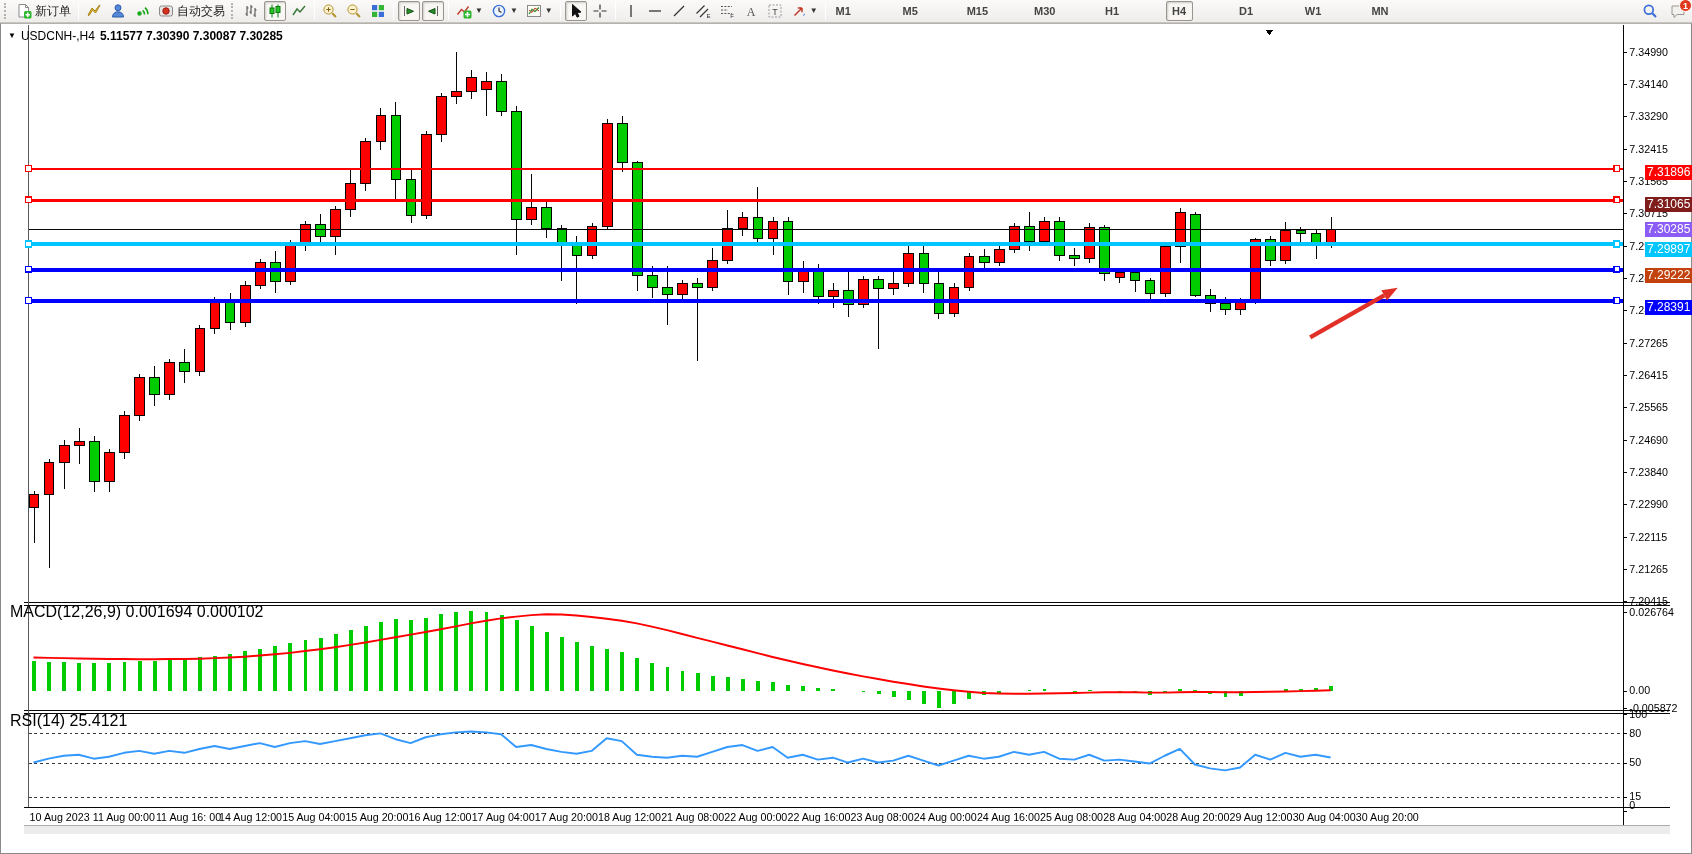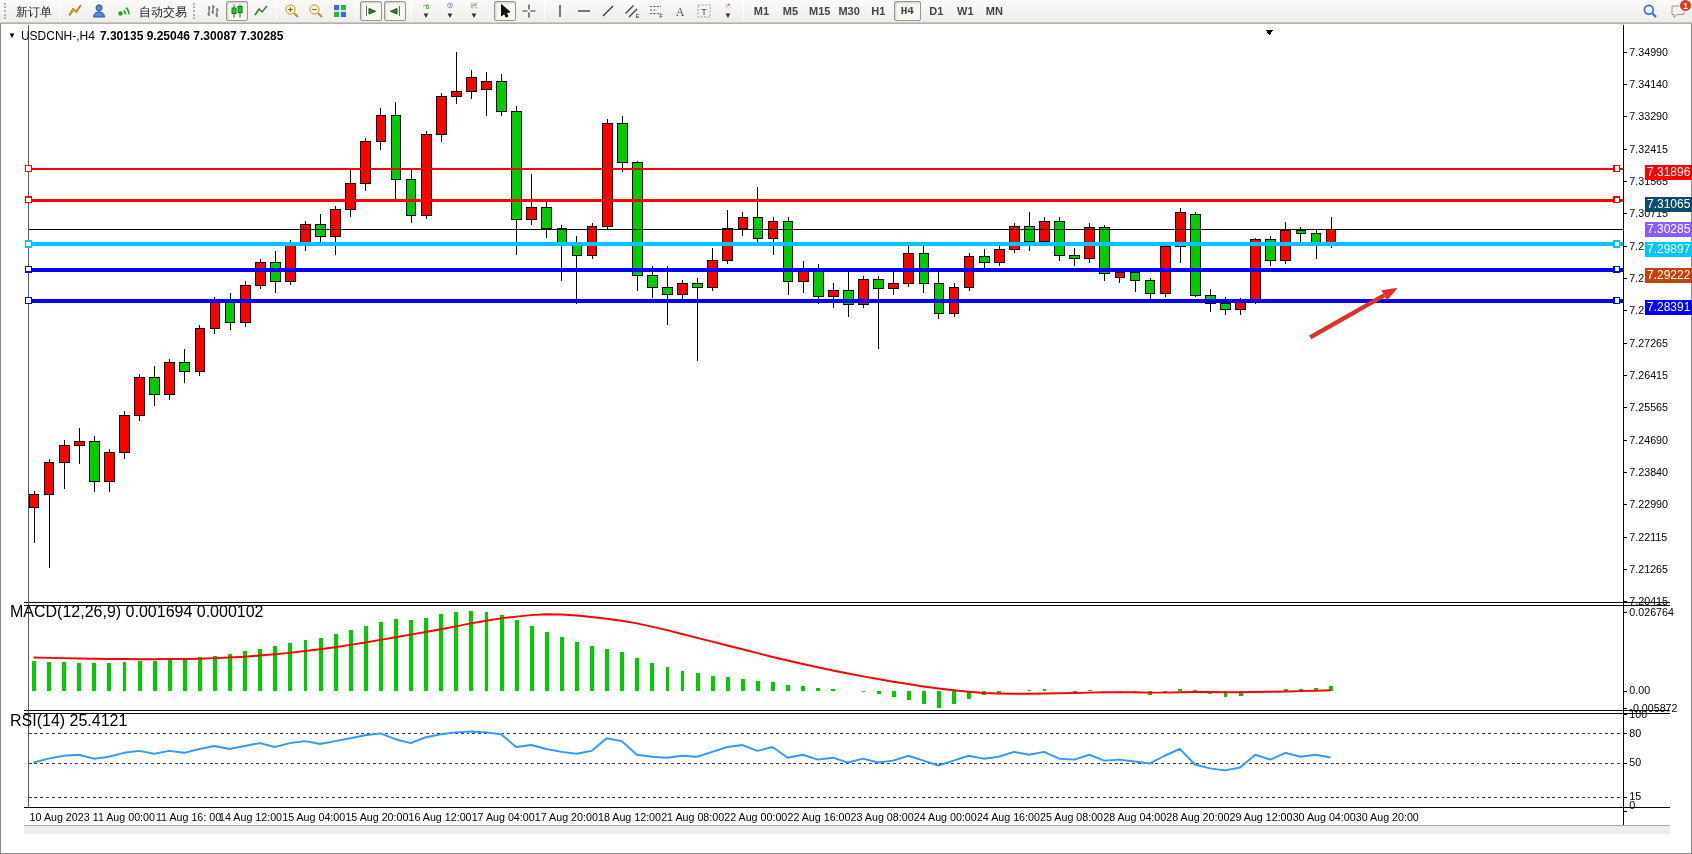--- a/index.html
+++ b/index.html
@@ -14,26 +14,25 @@
     background:linear-gradient(#fbfaf9,#efedeb);
     border-bottom:1px solid #c9c5c0;
     display:flex; align-items:center; padding-left:2px; z-index:30;
   }
   .grip { width:5px; height:16px; border-left:2px dotted #b5b1ac; margin:0 3px 0 2px; }
   .tb-sep { width:1px; height:18px; background:#c6c2bd; border-right:1px solid #fff; margin:0 3px; }
   .tb-btn {
     height:20px; min-width:22px; padding:0 2px; margin:0 1px;
     display:flex; align-items:center; justify-content:center; gap:3px;
     border:1px solid transparent; border-radius:2px; font-size:12px; color:#222;
-    cursor:default; white-space:nowrap;flex-direction:column;
+    cursor:default; white-space:nowrap;
   }
   .tb-btn.active {
     border:1px solid #9a968f; background:#f8f7f4;
     box-shadow:inset 1px 1px 2px rgba(0,0,0,0.18);
-    font-family:Liberation Mono, monospace;
   }
   .tb-btn .caret { font-size:8px; color:#333; line-height:8px; }
   .icon16 { width:16px; height:16px; display:block; }
   .tf { min-width:27px; font-size:11px; font-weight:bold; color:#444; justify-content:center; }
   .tb-right { margin-left:auto; display:flex; align-items:center; margin-right:6px; }
   .chat-wrap { position:relative; margin-left:8px; }
   .badge {
     position:absolute; top:-4px; right:-6px; min-width:13px; height:13px; border-radius:7px;
     background:#e03a1e; color:#fff; font-size:9px; font-weight:bold;
     display:flex; align-items:center; justify-content:center; padding:0 3px;
@@ -237,21 +236,21 @@
   </div>
   <div class="tb-btn">
     <svg class="icon16" viewBox="0 0 16 16">
       <path d="M3.5 12.5L11 5M11 5h-4.2M11 5v4.2" stroke="#c23a2a" stroke-width="1.5" fill="none"></path>
       <path d="M12 13.5l2-2-1-1z" fill="#3a6fd8"></path>
     </svg>
     <span class="caret">▼</span>
   </div>
   <div class="tb-sep"></div>
 
-  <div style="display:flex;align-items:center;">
+  <div style="display:flex;align-items:center;gap:38px;">
       <div class="tb-btn tf">M1</div>
       <div class="tb-btn tf">M5</div>
       <div class="tb-btn tf">M15</div>
       <div class="tb-btn tf">M30</div>
       <div class="tb-btn tf">H1</div>
       <div class="tb-btn tf active">H4</div>
       <div class="tb-btn tf">D1</div>
       <div class="tb-btn tf">W1</div>
       <div class="tb-btn tf">MN</div>
     </div>
@@ -643,25 +642,25 @@
       <polyline points="10,782 25.5,778 41,775 56.5,774 72,778 87.5,776 103,772 118.5,770 134,773 149.5,770 165,772 180.5,768 196,765 211.5,768 227,765 242.5,762 258,766 273.5,762 289,760 304.5,763 320,760 335.5,757 351,754 366.5,752 382,758 397.5,762 413,756 428.5,753 444,751 459.5,750 475,751 490.5,753 506,766 521.5,764 537,768 552.5,771 568,773 583.5,770 599,757 614.5,760 630,774 645.5,776 661,777 676.5,775 692,776 707.5,771 723,766 738.5,764 754,770 769.5,766 785,777 800.5,774 816,779 831.5,777 847,782 862.5,778 878,782 893.5,780 909,775 924.5,780 940,785 955.5,780 971,775 986.5,778 1002,776 1017.5,771 1033,774 1048.5,771 1064,778 1079.5,779 1095,774 1110.5,780 1126,779 1141.5,781 1157,783 1172.5,775 1188,768 1203.5,784 1219,788 1234.5,790 1250,787 1265.5,774 1281,779 1296.5,772 1312,776 1327.5,774 1343,776.8529" fill="none" stroke="#3399ff" stroke-width="2" stroke-linejoin="round" shape-rendering="auto"></polyline>
       <g shape-rendering="auto">
         <line x1="1322" y1="345" x2="1398.0796450264222" y2="301.8882011516941" stroke="#e03028" stroke-width="4.5"></line>
         <polygon points="1412,294 1401.0377204583076,307.1083342667858 1395.1215695945368,296.6680680366024" fill="#e03028"></polygon>
       </g>
     </svg>
 
   <div class="chart-title">
     <span class="tri">▼</span>
     <span style="font-weight:normal;">USDCNH-,H4</span>
-    <span style="font-weight:bold;">7.30135 9.25046 7.30087 7.30285</span>
+    <span style="font-weight:bold;">5.11577 7.30390 7.30087 7.30285</span>
   </div>
   <div class="pane-label macd">MACD(12,26,9) 0.001694 0.000102</div>
   <div class="pane-label rsi">RSI(14) 25.4121</div>
   <div id="tags">
       <div class="price-tag" style="top: 140.531px; background: rgb(255, 0, 0);">7.31896</div>
-      <div class="price-tag" style="top: 172.715px; background: #0c4a6e;">7.31065</div>
+      <div class="price-tag" style="top: 172.715px; background: #7f1d1d;">7.31065</div>
       <div class="price-tag" style="top: 198px; background: #8b5cf6;">7.30285</div>
       <div class="price-tag" style="top: 217.952px; background: rgb(0, 197, 255);">7.29897</div>
       <div class="price-tag" style="top: 244.095px; background: #c2410c;">7.29222</div>
       <div class="price-tag" style="top: 276.279px; background: rgb(0, 0, 255);">7.28391</div>
     </div>
 </div>
 
 </body></html>

